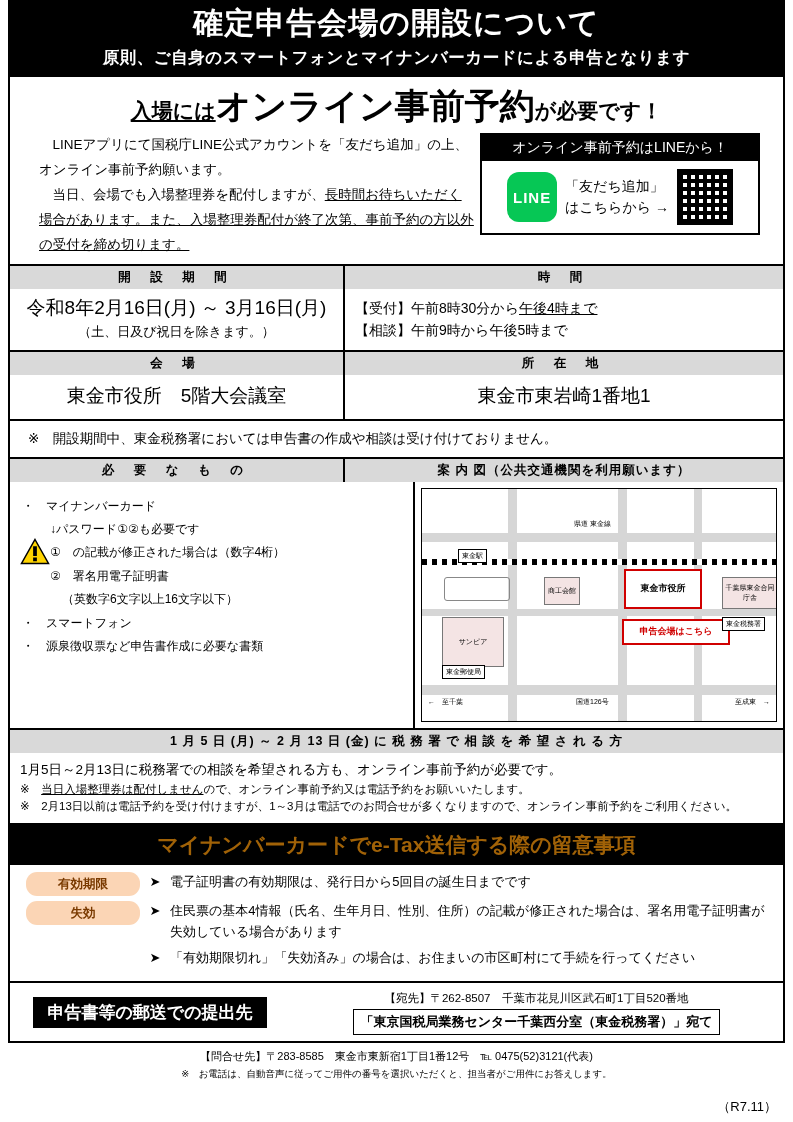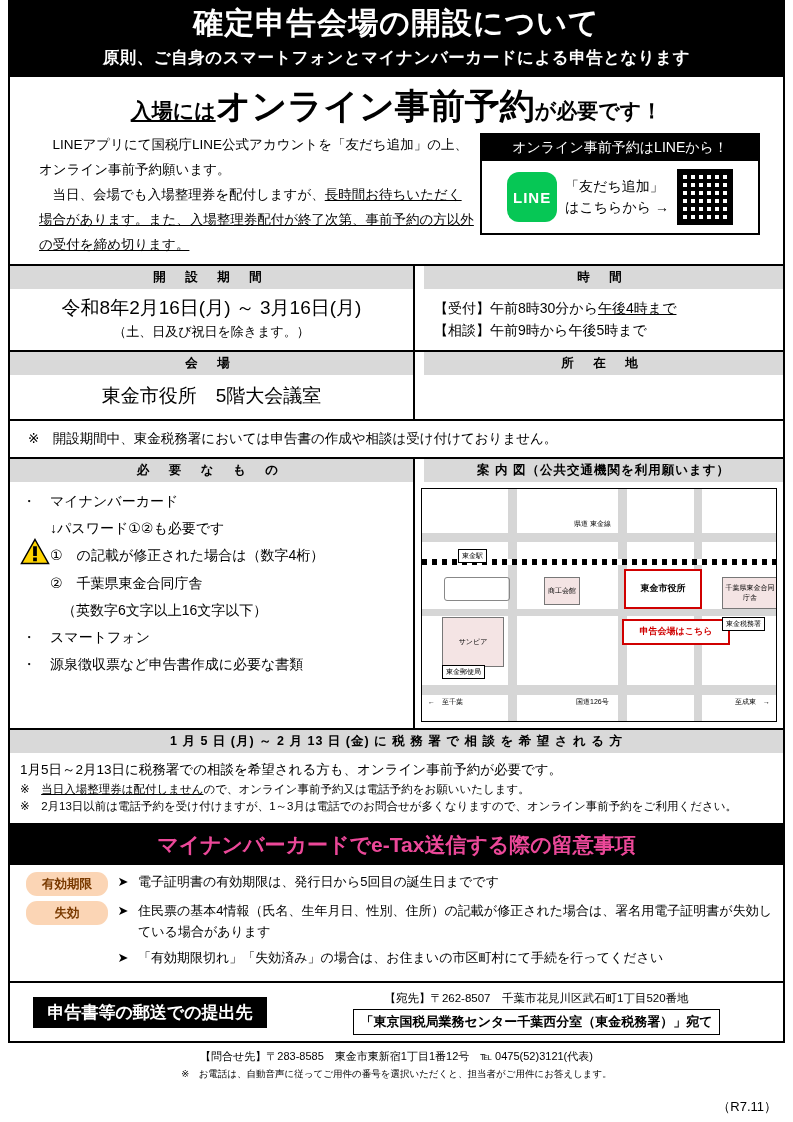--- a/index.html
+++ b/index.html
@@ -38,60 +38,60 @@
   .qr{width:56px;height:56px;background:
      repeating-linear-gradient(90deg,#000 0 4px,#fff 4px 8px),
      repeating-linear-gradient(0deg,#000 0 4px,transparent 4px 8px);
      background-blend-mode:multiply;border:2px solid #000;box-sizing:border-box;}
 
   
   .row{display:flex;border-top:2px solid #000;}
   .cellL{border-right:2px solid #000;box-sizing:border-box;}
   .band{background:#d9d9d9;text-align:center;font-size:12.5px;font-weight:bold;letter-spacing:5px;padding:3px 0;}
   .band-l{letter-spacing:8px;}
-  .c-period{width:405px;}
-  .c-time{flex:1;margin-left:9px;}
+  .c-period{width:335px;}
+  .c-time{flex:1;}
   .period-main{font-size:19px;text-align:center;padding-top:6px;}
   .period-sub{font-size:13px;text-align:center;padding:2px 0 8px;}
   .time-lines{font-size:14px;padding:8px 0 8px 10px;line-height:1.6;}
   .time-lines u{text-decoration:underline;}
   .venue{font-size:19px;text-align:center;padding:8px 0 10px;}
   .note-row{font-size:13.5px;padding:9px 12px 9px 18px;border-top:2px solid #000;}
 
   
   .need-row{display:flex;border-top:2px solid #000;}
   .need-left{width:405px;border-right:2px solid #000;box-sizing:border-box;}
   .need-right{flex:1;}
-  .need-list{font-size:14px;padding:6px 6px 8px 12px;line-height:1.95;position:relative;}
+  .need-list{font-size:12px;padding:13px 6px 8px 12px;line-height:1.95;position:relative;}
   .need-list .ind1{padding-left:28px;}
   .need-list .ind2{padding-left:40px;}
   .warn{position:absolute;left:10px;top:56px;width:30px;height:27px;}
   .warn svg{display:block}
   .map{margin:6px;height:232px;border:1px solid #000;position:relative;background:#fff;font-size:7px;overflow:hidden;}
   .mp{position:absolute;}
   .road{background:#d6d6d6;}
   .lbl{background:#fff;border:1px solid #000;padding:1px 3px;font-size:7px;white-space:nowrap;}
   .lbl2{font-size:7px;white-space:nowrap;}
   .box-bldg{background:#f4e4e4;border:1px solid #777;font-size:7px;display:flex;align-items:center;justify-content:center;text-align:center;}
   .box-red{border:2px solid #d00000;color:#d00000;font-weight:bold;display:flex;align-items:center;justify-content:center;font-size:9px;background:#fff;}
 
   
   .cons-head{background:#d9d9d9;text-align:center;font-size:12.5px;font-weight:bold;padding:3px 0;border-top:2px solid #000;letter-spacing:1px;}
   .cons-body{padding:7px 8px 8px 10px;font-size:13.5px;line-height:1.55;}
   .cons-body .s{font-size:11.5px;line-height:1.5;}
   .cons-body u{text-decoration:underline;}
 
   
-  .etax-head{background:#000;color:#ec4899;text-align:center;font-size:21px;font-weight:bold;padding:6px 0;border-top:2px solid #000;}
+  .etax-head{background:#000;color:#a16207;text-align:center;font-size:21px;font-weight:bold;padding:6px 0;border-top:2px solid #000;}
   .etax-top{display:flex;align-items:center;gap:10px;padding:10px 8px 6px 22px;}
   .etax-top .txt{font-size:15px;font-weight:bold;}
   .etax-top .big{font-size:22px;text-decoration:underline;}
   .etax-rows{padding:2px 8px 8px 16px;font-size:13px;line-height:1.6;}
   .etax-line{display:flex;align-items:flex-start;gap:8px;margin:5px 0;}
-  .pill{width:82px;flex:none;text-align:center;border-radius:11px;padding:2px 0;font-size:12.5px;font-weight:bold;color:#7a3a00;background:#fbd5b5;}
+  .pill{width:82px;flex:none;text-align:center;border-radius:11px;padding:2px 16px;font-size:12.5px;font-weight:bold;color:#7a3a00;background:#fbd5b5;}
   .pill.b{background:#fbd5b5;}
   .arrowc{flex:none;width:14px;text-align:center;}
 
   
   .mail-row{display:flex;align-items:center;border-top:2px solid #000;padding:6px 0;}
   .mail-left{width:280px;text-align:center;}
   .mail-badge{display:inline-block;background:#000;color:#fff;font-size:17px;font-weight:bold;padding:4px 14px;}
   .mail-right{flex:1;text-align:center;font-size:11.5px;line-height:1.7;}
   .mail-right .b{font-weight:bold;font-size:13px;border:1px solid #000;display:inline-block;padding:1px 6px;}
   .foot{padding:5px 0 0;text-align:center;font-size:11px;line-height:1.6;}
@@ -155,20 +155,21 @@
         </div>
       </div>
     </div>
 
     <div class="row">
       <div class="cellL c-period band band-l">会 場</div>
       <div class="c-time band band-l">所 在 地</div>
     </div>
     <div class="row" style="border-top:none">
       <div class="cellL c-period venue">東金市役所　5階大会議室</div>
+      <div class="c-time venue">東金市東岩崎1番地1</div>
     </div>
 
     <div class="note-row">※　開設期間中、東金税務署においては申告書の作成や相談は受け付けておりません。</div>
 
     <div class="row">
       <div class="cellL c-period band band-l">必 要 な も の</div>
       <div class="c-time band" style="letter-spacing:1px">案 内 図（公共交通機関を利用願います）</div>
     </div>
     <div class="need-row" style="border-top:none">
       <div class="need-left">
@@ -176,21 +177,21 @@
           <div class="warn">
             <svg viewBox="0 0 40 36" width="30" height="27">
               <polygon points="20,2 38,34 2,34" fill="#FFD400" stroke="#000" stroke-width="2"></polygon>
               <rect x="17.5" y="11" width="5" height="13" fill="#000"></rect>
               <rect x="17.5" y="26" width="5" height="5" fill="#000"></rect>
             </svg>
           </div>
           <div>・　マイナンバーカード</div>
           <div class="ind1">↓パスワード①②も必要です</div>
           <div class="ind1">①　の記載が修正された場合は（数字4桁）</div>
-          <div class="ind1">②　千葉県東金合同庁舎</div>
+          <div class="ind1">②　署名用電子証明書</div>
           <div class="ind2">（英数字6文字以上16文字以下）</div>
           <div>・　スマートフォン</div>
           <div>・　源泉徴収票など申告書作成に必要な書類</div>
         </div>
       </div>
       <div class="need-right">
         <div class="map">
 
           <div class="mp road" style="left:0;top:44px;width:100%;height:9px;"></div>
           <div class="mp road" style="left:0;top:196px;width:100%;height:10px;"></div>

